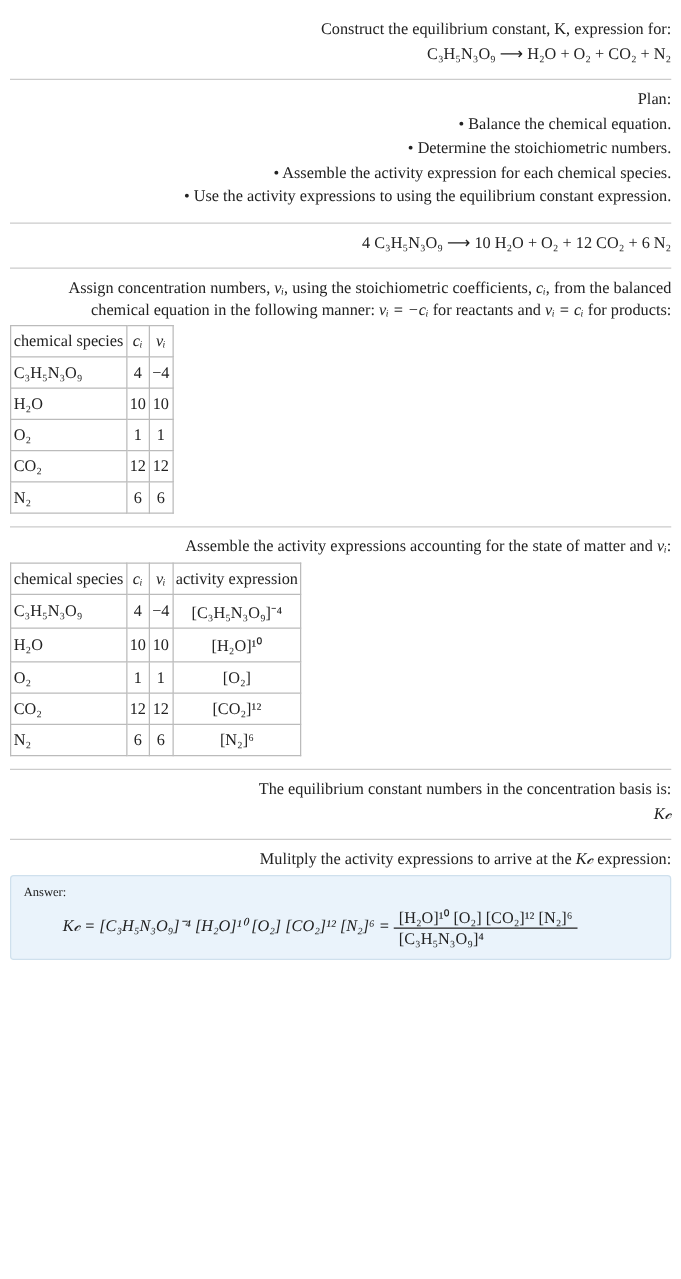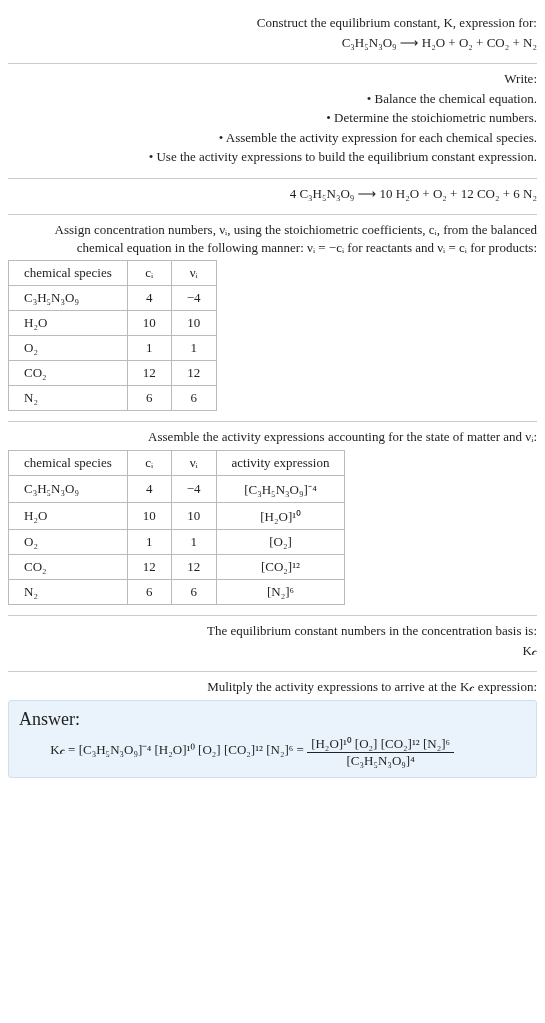--- a/index.html
+++ b/index.html
@@ -22,44 +22,43 @@
   }
   p { margin: 0 0 2px 0; line-height: 1.35; text-align: right; }
   .bullet { padding-left: 0; }
   .bullet::before { content: "• "; }
   table.stoich {
     border-collapse: collapse;
     margin-top: 4px;
   }
   table.stoich th, table.stoich td {
     border: 1px solid #bbb;
-    padding: 4px 15px;
+    padding: 4px 2px;
     text-align: center;
     font-weight: normal;
   }
   table.stoich th:first-child, table.stoich td:first-child {
     text-align: left;
   }
-  .italic { }
+  .italic { font-style: italic; }
   .answer-box {
     background: #eaf3fb;
     border: 1px solid #cfe0ed;
     border-radius: 3px;
     padding: 8px 10px;
     margin-top: 4px;
   }
-  .answer-label { font-size: 18px; margin-bottom: 4px; }
+  .answer-label { font-size: 10px; margin-bottom: 4px; }
   .kc-line {
     font-family: Georgia, serif;
     white-space: nowrap;
   }
   .frac {
     display: inline-block;
     vertical-align: middle;
-    text-align: center;
   }
   .frac .num {
     display: block;
     border-bottom: 1px solid #222;
     padding: 0 4px;
   }
   .frac .den {
     display: block;
     padding: 0 4px;
   }
@@ -70,25 +69,25 @@
 
 <div class="section">
   <p>
     <span>Construct the equilibrium constant, K, expression for:</span>
   </p>
   <p>C₃H₅N₃O₉ ⟶ H₂O + O₂ + CO₂ + N₂</p>
 </div>
 <hr class="sep">
 
 <div class="section">
-  <p>Write:</p>
+  <p>Plan:</p>
   <p class="bullet">Balance the chemical equation.</p>
   <p class="bullet">Determine the stoichiometric numbers.</p>
   <p class="bullet">Assemble the activity expression for each chemical species.</p>
-  <p class="bullet">Use the activity expressions to build the equilibrium constant expression.</p>
+  <p class="bullet">Use the activity expressions to using the equilibrium constant expression.</p>
 </div>
 <hr class="sep">
 
 <div class="section">
   <p>4 C₃H₅N₃O₉ ⟶ 10 H₂O + O₂ + 12 CO₂ + 6 N₂</p>
 </div>
 <hr class="sep">
 
 <div class="section">
   <p>

